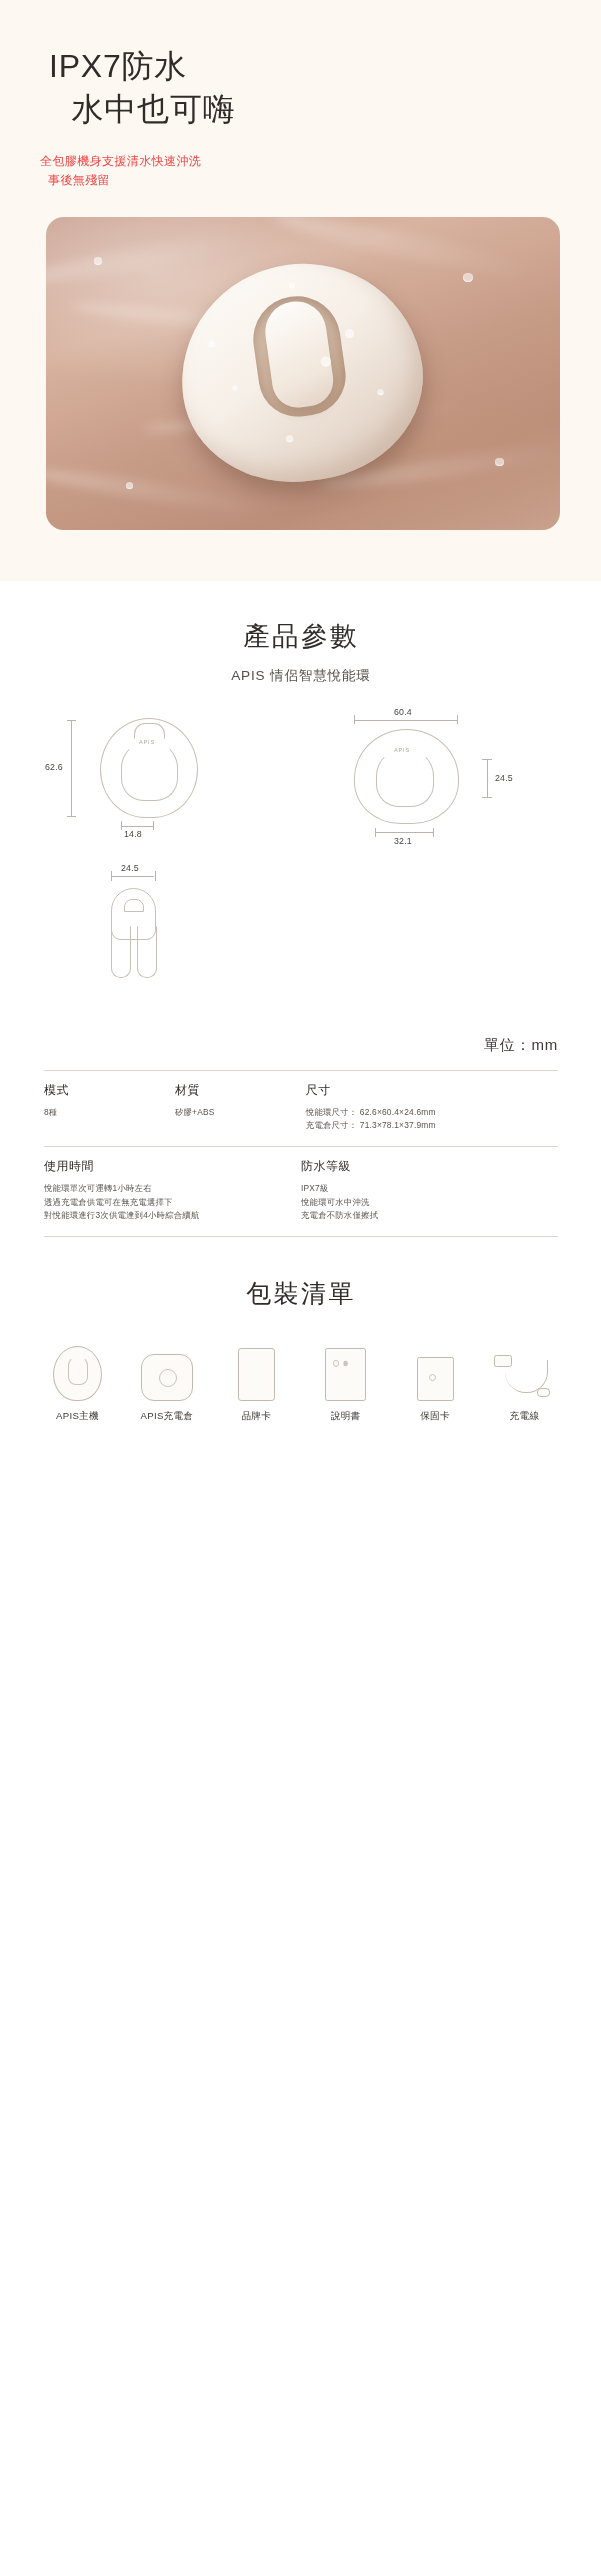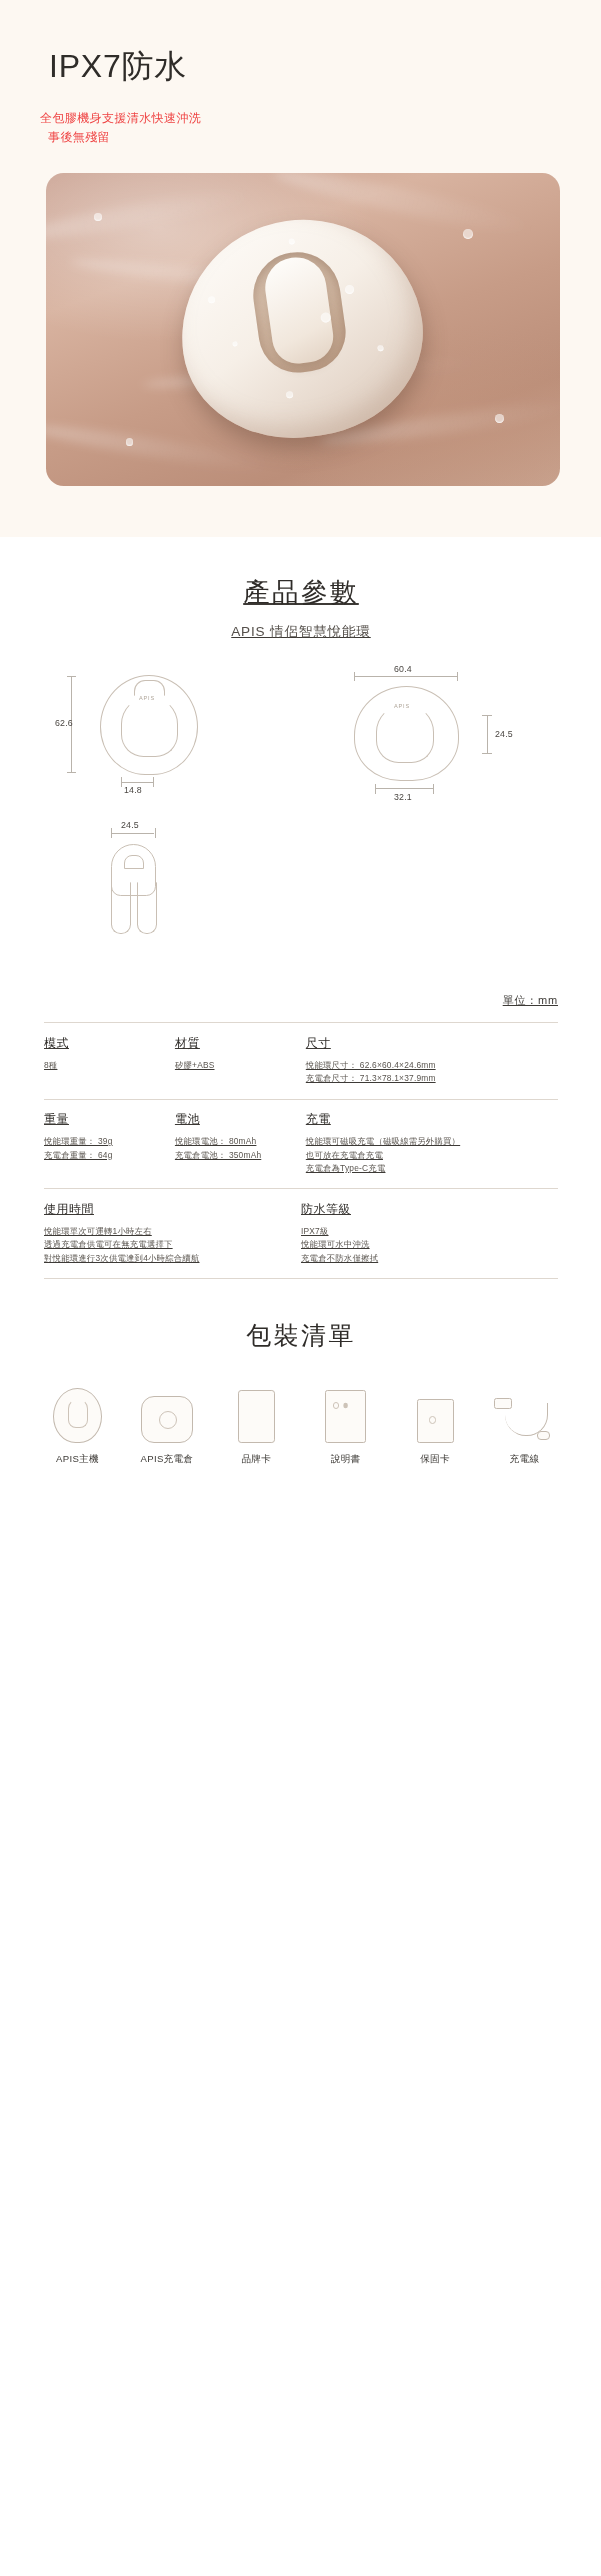--- a/index.html
+++ b/index.html
@@ -115,21 +115,20 @@
     position: absolute;
     background: rgba(255,255,255,0.55);
     border-radius: 50%;
     box-shadow: inset 0 -0.8px 1.6px rgba(255,255,255,0.9);
   }
 
   
   .spec {
     background: #ffffff;
     padding: 37px 0 8px 0;
-    text-decoration: underline;
   }
   .sec-title {
     text-align: center;
     font-size: 26.5px;
     letter-spacing: 2.4px;
     color: #2f2c29;
     margin: 0;
     font-weight: 400;
   }
   .sec-sub {
@@ -170,21 +169,21 @@
   .v-line { width: 0.8px; }
 
   .outline {
     position: absolute;
     border: 1.1px solid #c9bfb4;
   }
   .unit-note {
     text-align: right;
     width: 514px;
     margin: 4.8px auto 0 auto;
-    font-size: 11px;
+    font-size: 15px;
     color: #3d3a36;
     letter-spacing: 0.8px;
   }
 
   
   .spec-table {
     width: 514px;
     margin: 14.4px auto 0 auto;
     border-top: 0.8px solid #ded7cf;
   }
@@ -353,20 +352,21 @@
   }
 </style>
 </head>
 <body>
 
 <div class="page">
 
   <section class="hero">
     <h1 class="hero-title">
       <span>IPX7防水</span>
+      <span class="l2">水中也可嗨</span>
     </h1>
     <p class="hero-sub">
       <span>全包膠機身支援清水快速沖洗</span>
       <span class="l2">事後無殘留</span>
     </p>
 
     <div class="hero-photo">
       <div class="streak s1"></div>
       <div class="streak s2"></div>
       <div class="streak s3"></div>
@@ -404,21 +404,21 @@
 
         <div class="dwg-cell">
           <div class="outline" style="left:56px; top:6.4px; width:96px; height:98px; border-radius:50% 50% 46% 46% / 52% 52% 48% 48%; background:#fff;"></div>
           <div class="outline" style="left:77px; top:29px; width:55px; height:58px; border-radius:27px 27px 22.5px 22.5px; border-top-color:transparent;"></div>
           <div class="outline" style="left:90px; top:11.2px; width:29px; height:14.4px; border-radius:11.2px 11.2px 0 0; border-bottom-color:transparent;"></div>
           <span class="dim-label brand-mark" style="left:95px; top:27px;">APIS</span>
 
           <div class="tick-line v-line" style="left:27px; top:8px; height:96px;"></div>
           <div class="tick-line h-line" style="left:22.5px; top:8px; width:9.6px;"></div>
           <div class="tick-line h-line" style="left:22.5px; top:104px; width:9.6px;"></div>
-          <span class="dim-label" style="left:11px; top:50px;">62.6</span>
+          <span class="dim-label" style="left:1px; top:50px;">62.6</span>
 
           <div class="tick-line h-line" style="left:77px; top:114px; width:32px;"></div>
           <div class="tick-line v-line" style="left:77px; top:109px; height:9.6px;"></div>
           <div class="tick-line v-line" style="left:109px; top:109px; height:9.6px;"></div>
           <span class="dim-label" style="left:80px; top:117px;">14.8</span>
         </div>
 
         <div class="dwg-cell">
           <div class="outline" style="left:37px; top:17.7px; width:103px; height:93px; border-radius:52% 52% 46% 46% / 54% 54% 46% 46%; background:#fff;"></div>
           <div class="outline" style="left:59px; top:37px; width:56px; height:56px; border-radius:27px 27px 22.5px 22.5px; border-top-color:transparent;"></div>
@@ -471,38 +471,20 @@
           <div class="spec-h">材質</div>
           <div class="spec-v" style="white-space:pre-line;">矽膠+ABS</div>
         </div>
         <div class="spec-cell w2">
           <div class="spec-h">尺寸</div>
           <div class="spec-v" style="white-space:pre-line;">悅能環尺寸： 62.6×60.4×24.6mm
 充電倉尺寸： 71.3×78.1×37.9mm</div>
         </div>
       </div>
 
-      <div class="spec-row">
-        <div class="spec-cell">
-          <div class="spec-h">重量</div>
-          <div class="spec-v" style="white-space:pre-line;">悅能環重量： 39g
-充電倉重量： 64g</div>
-        </div>
-        <div class="spec-cell">
-          <div class="spec-h">電池</div>
-          <div class="spec-v" style="white-space:pre-line;">悅能環電池： 80mAh
-充電倉電池： 350mAh</div>
-        </div>
-        <div class="spec-cell w2">
-          <div class="spec-h">充電</div>
-          <div class="spec-v" style="white-space:pre-line;">悅能環可磁吸充電（磁吸線需另外購買）
-也可放在充電倉充電
-充電倉為Type-C充電</div>
-        </div>
-      </div>
 
       <div class="spec-row">
         <div class="spec-cell w2">
           <div class="spec-h">使用時間</div>
           <div class="spec-v" style="white-space:pre-line;">悅能環單次可運轉1小時左右
 透過充電倉供電可在無充電選擇下
 對悅能環進行3次供電達到4小時綜合續航</div>
         </div>
         <div class="spec-cell w2">
           <div class="spec-h">防水等級</div>

